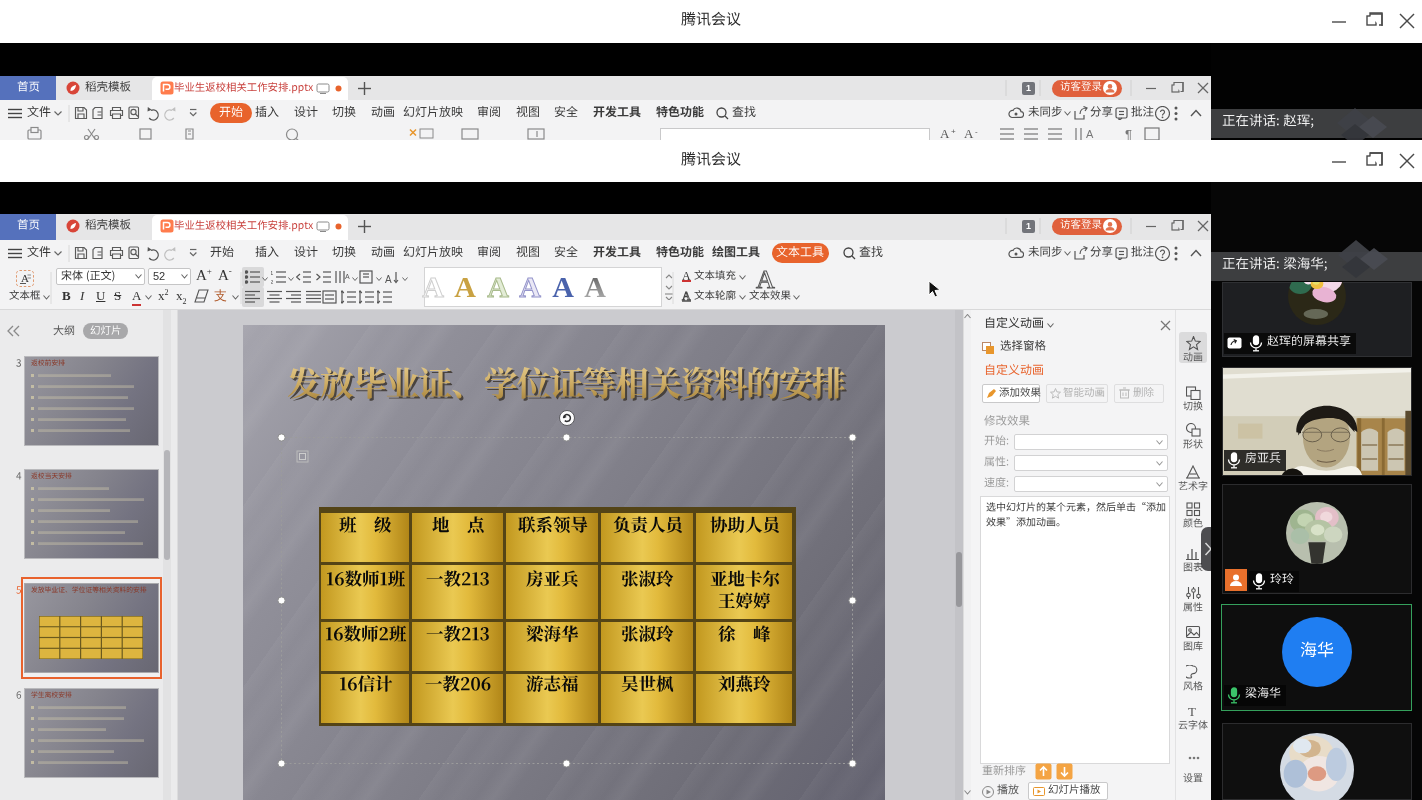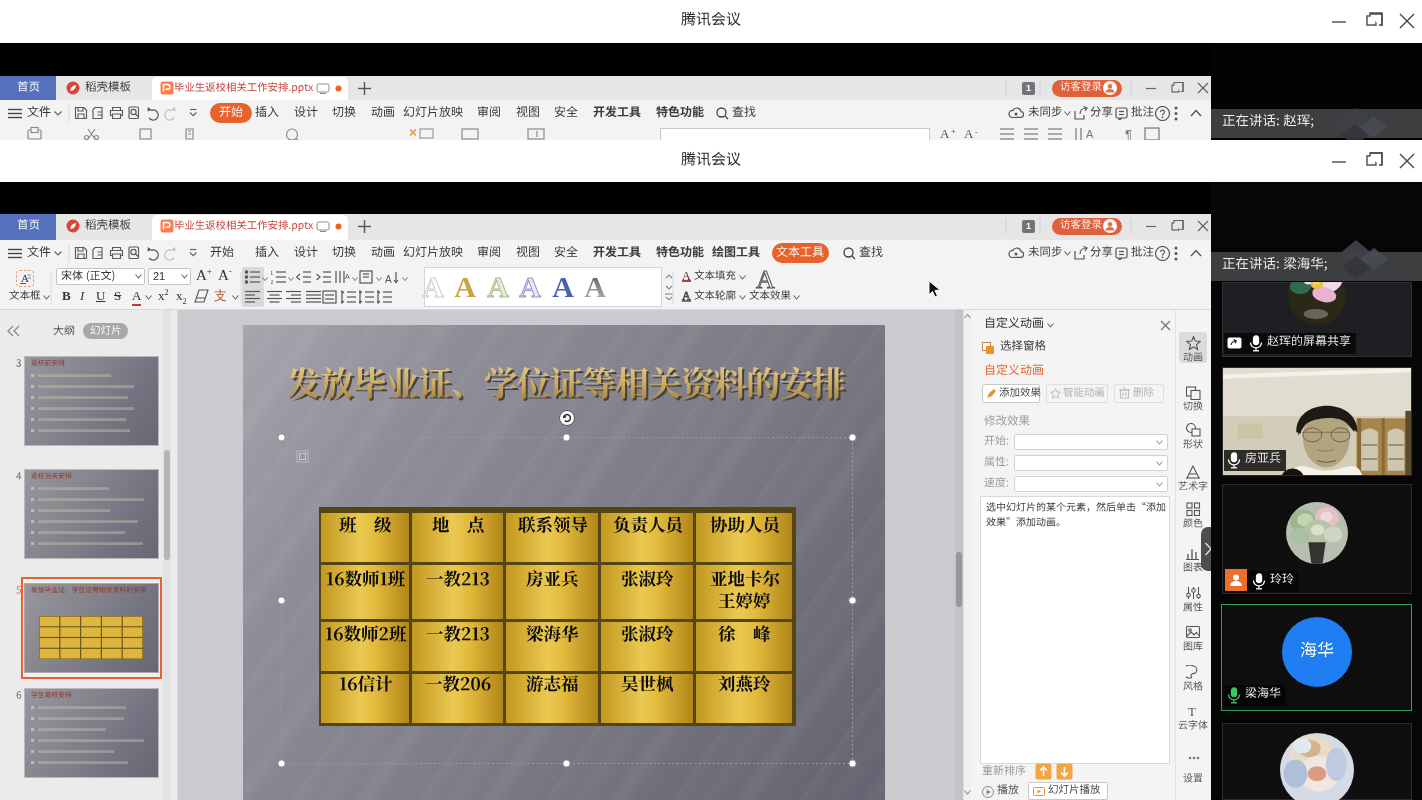--- a/index.html
+++ b/index.html
@@ -941,21 +941,21 @@
       <use href="#s73" transform="translate(24.9,8.4) scale(0.04400)"></use>
       <use href="#s60" transform="translate(28.6,8.4) scale(0.04400)"></use>
       <use href="#s29" transform="translate(39.6,8.4) scale(0.04400)"></use>
       <use href="#s74" transform="translate(50.6,8.4) scale(0.04400)"></use>
     </g>
   </svg>
 <svg style="position:absolute;left:135px;top:274px;" width="7" height="5" viewBox="0 0 7 5">
     <path d="M0.5 0.5 L3.5 4 L6.5 0.5" stroke="#666" fill="none" stroke-width="1.1"></path>
   </svg>
 <div style="position:absolute;left:148px;top:268px;width:43px;height:17px;background:#fff;border:1px solid #c5c5c6;border-radius:2px;"></div>
-<div style="position:absolute;left:153px;top:269px;font:11px/15px 'Liberation Sans';color:#333">21</div>
+<div style="position:absolute;left:153px;top:269px;font:11px/15px 'Liberation Sans';color:#333">52</div>
 <svg style="position:absolute;left:181px;top:274px;" width="7" height="5" viewBox="0 0 7 5">
     <path d="M0.5 0.5 L3.5 4 L6.5 0.5" stroke="#666" fill="none" stroke-width="1.1"></path>
   </svg>
 <div style="position:absolute;left:196px;top:267px;font:15px 'Liberation Serif';color:#333">A<sup style="font-size:9px">+</sup></div>
 <div style="position:absolute;left:218px;top:267px;font:15px 'Liberation Serif';color:#333">A<sup style="font-size:9px">-</sup></div>
 <div style="position:absolute;left:62px;top:288px;font:bold 13px 'Liberation Serif';color:#333">B</div>
 <div style="position:absolute;left:80px;top:288px;font:italic 13px 'Liberation Serif';color:#333">I</div>
 <div style="position:absolute;left:96px;top:288px;font:13px 'Liberation Serif';color:#333;text-decoration:underline">U</div>
 <div style="position:absolute;left:114px;top:288px;font:13px 'Liberation Serif';color:#333;text-decoration:line-through">S</div>
 <div style="position:absolute;left:132px;top:288px;font:13px 'Liberation Serif';color:#333;border-bottom:2px solid #c33">A</div>

